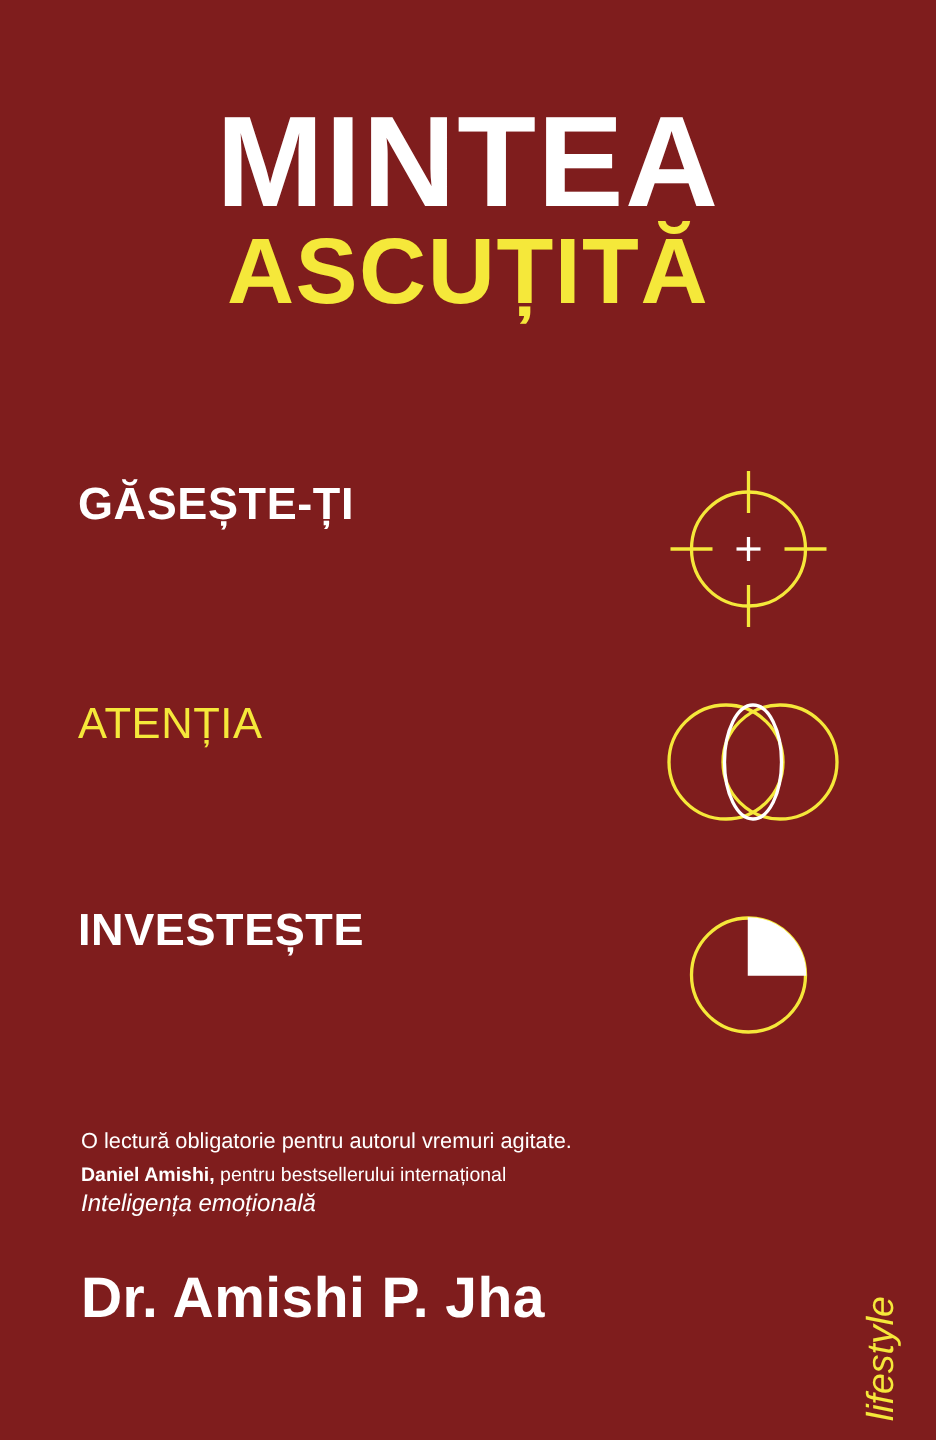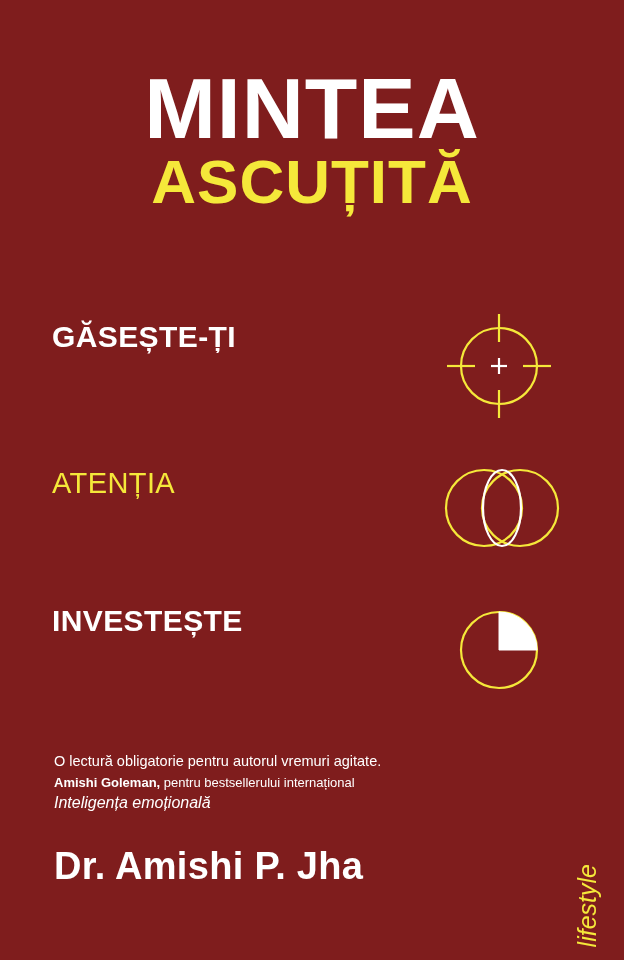--- a/index.html
+++ b/index.html
@@ -183,21 +183,21 @@
           <circle cx="65" cy="60" r="38" fill="none" stroke="#f5e83a" stroke-width="2.2"></circle>
           <path d="M65 60 L65 22 A38 38 0 0 1 103 60 Z" fill="#ffffff" stroke="#ffffff" stroke-width="1"></path>
         </svg>
       </div>
     </div>
 
   </div>
 
   <div class="quote">
     <div class="q1">O lectură obligatorie pentru autorul vremuri agitate.</div>
-    <div class="q2"><b>Amishi Goleman,</b><span> pentru bestsellerului internațional</span></div>
+    <div class="q2"><b>Daniel Amishi,</b><span> pentru bestsellerului internațional</span></div>
     <div class="q3">Inteligența emoțională</div>
   </div>
 
   <div class="author">Dr. Amishi P. Jha</div>
 
   <div class="publisher">lifestyle</div>
 
 </div>
 
 </body></html>

